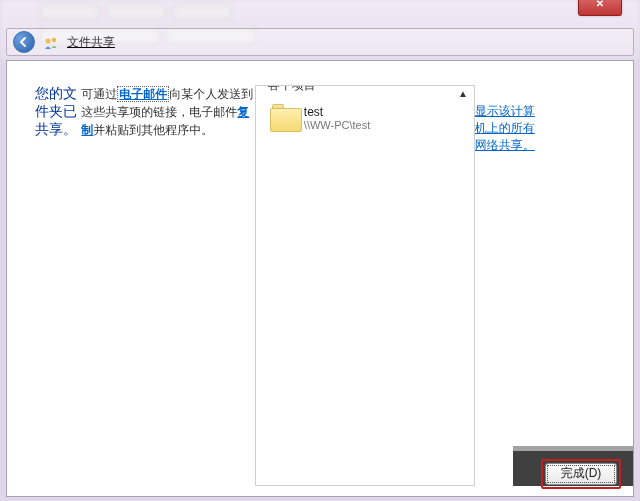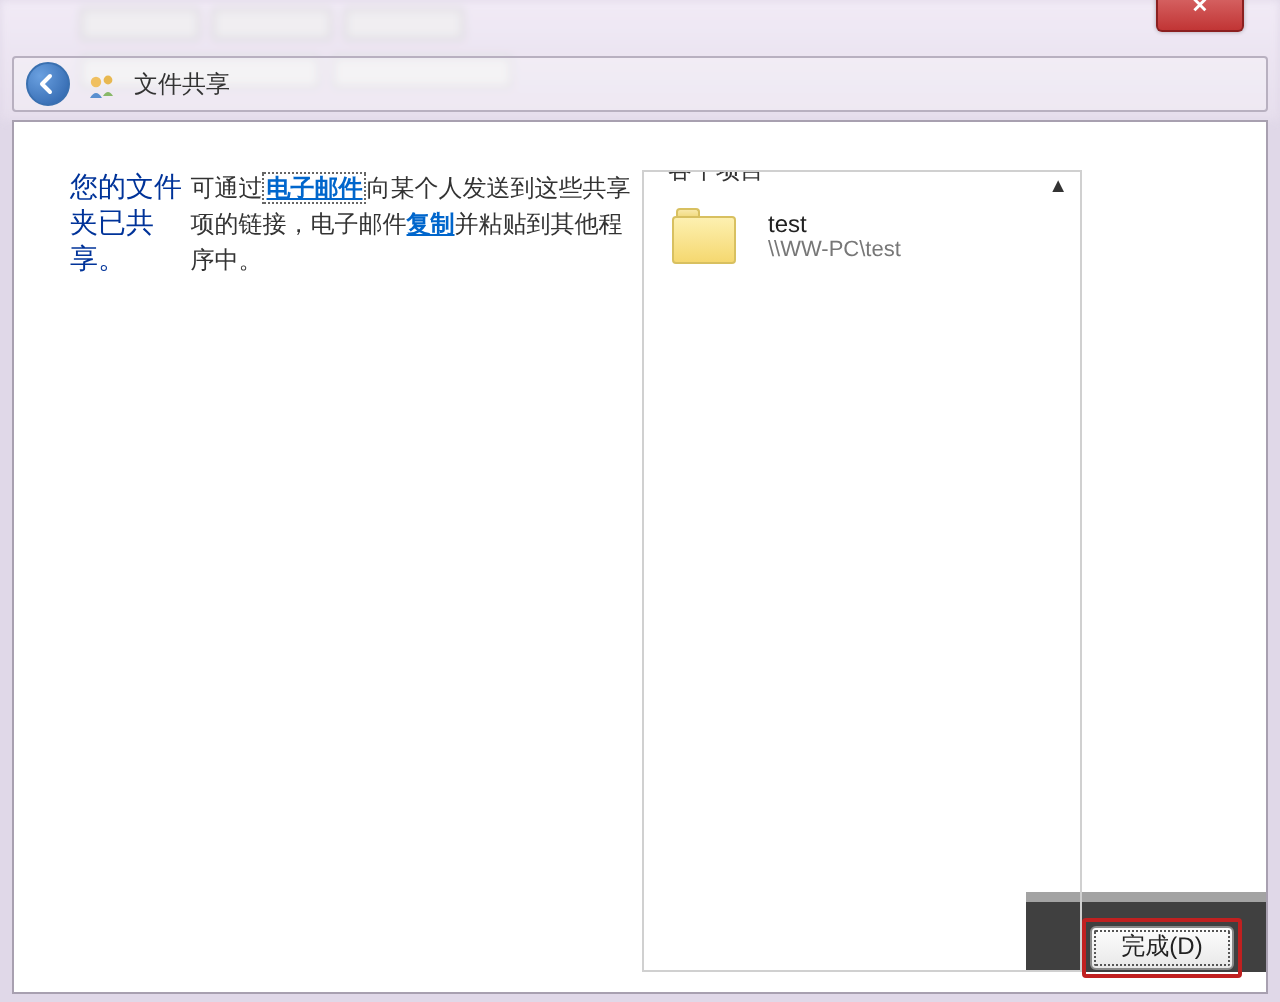--- a/index.html
+++ b/index.html
@@ -59,20 +59,21 @@
       left: 6px;
       right: 6px;
       height: 28px;
       background: rgba(255,255,255,0.3);
       border: 1px solid #b8b0c0;
       border-radius: 2px;
       display: flex;
       align-items: center;
       padding: 0 6px;
       gap: 8px;
+      text-decoration: underline;
     }
     .nav-back {
       width: 22px; height: 22px;
       border-radius: 50%;
       background: radial-gradient(circle at 30% 30%, #6aa0e0, #2a60a8);
       border: 1px solid #3a70b0;
       display: flex;
       align-items: center;
       justify-content: center;
     }
@@ -140,21 +141,21 @@
       position: absolute;
       top: 2px;
       right: 6px;
       color: #333;
       font-size: 10px;
       cursor: pointer;
     }
     .item-row {
       display: flex;
       align-items: center;
-      gap: 16px;
+      gap: 2px;
       padding: 6px 2px;
     }
     .folder-icon {
       width: 32px;
       height: 28px;
       position: relative;
     }
     .folder-icon .tab {
       position: absolute;
       top: 0; left: 2px;
@@ -272,19 +273,22 @@
         <div class="tab"></div>
           <div class="body"></div>
       </div>
       <div class="item-text">
         <div class="name">test</div>
         <div class="path">\\WW-PC\test</div>
       </div>
     </div>
   </div>
 
+  <div class="bottom-link">
+    <a href="#">显示该计算机上的所有网络共享。</a>
+  </div>
 
   <div class="footer">
     <div class="done-btn-wrap">
       <button class="done-btn">完成(D)</button>
     </div>
   </div>
 </div>
 
 </body></html>

